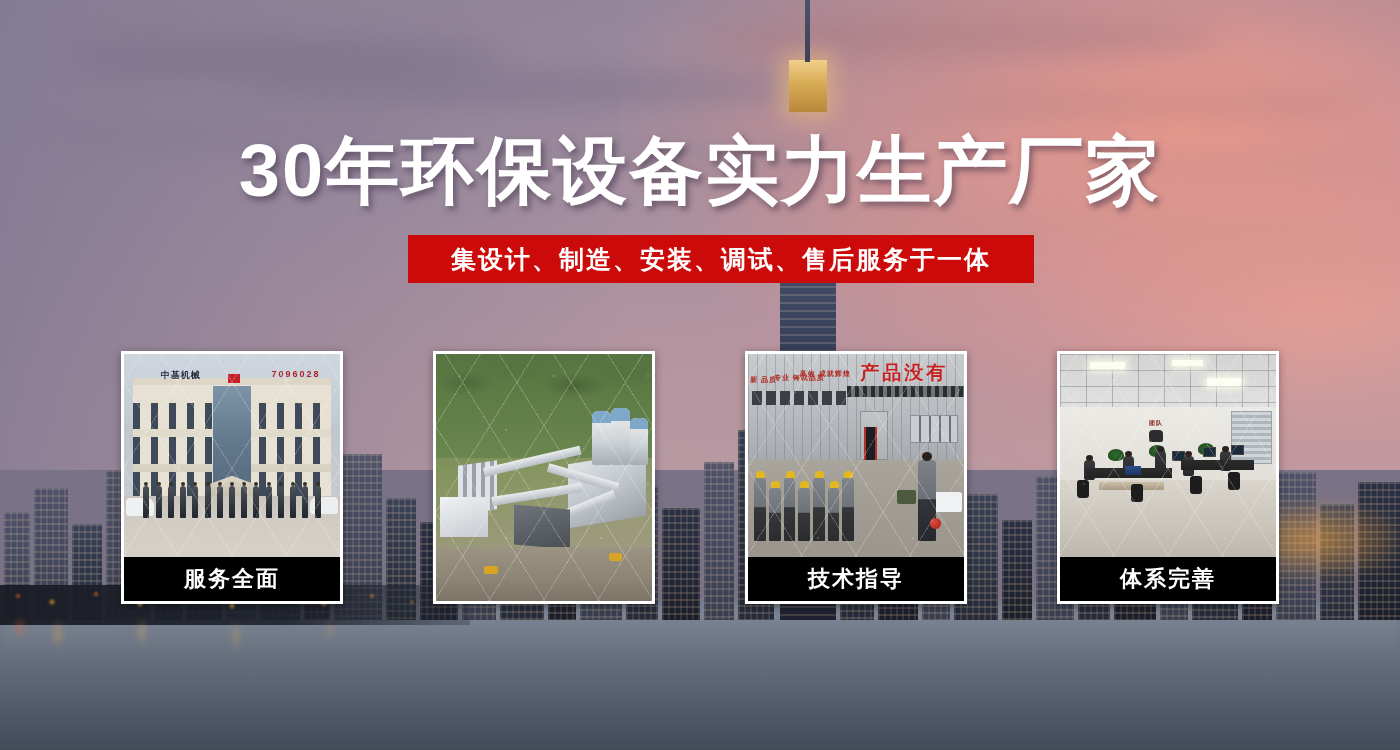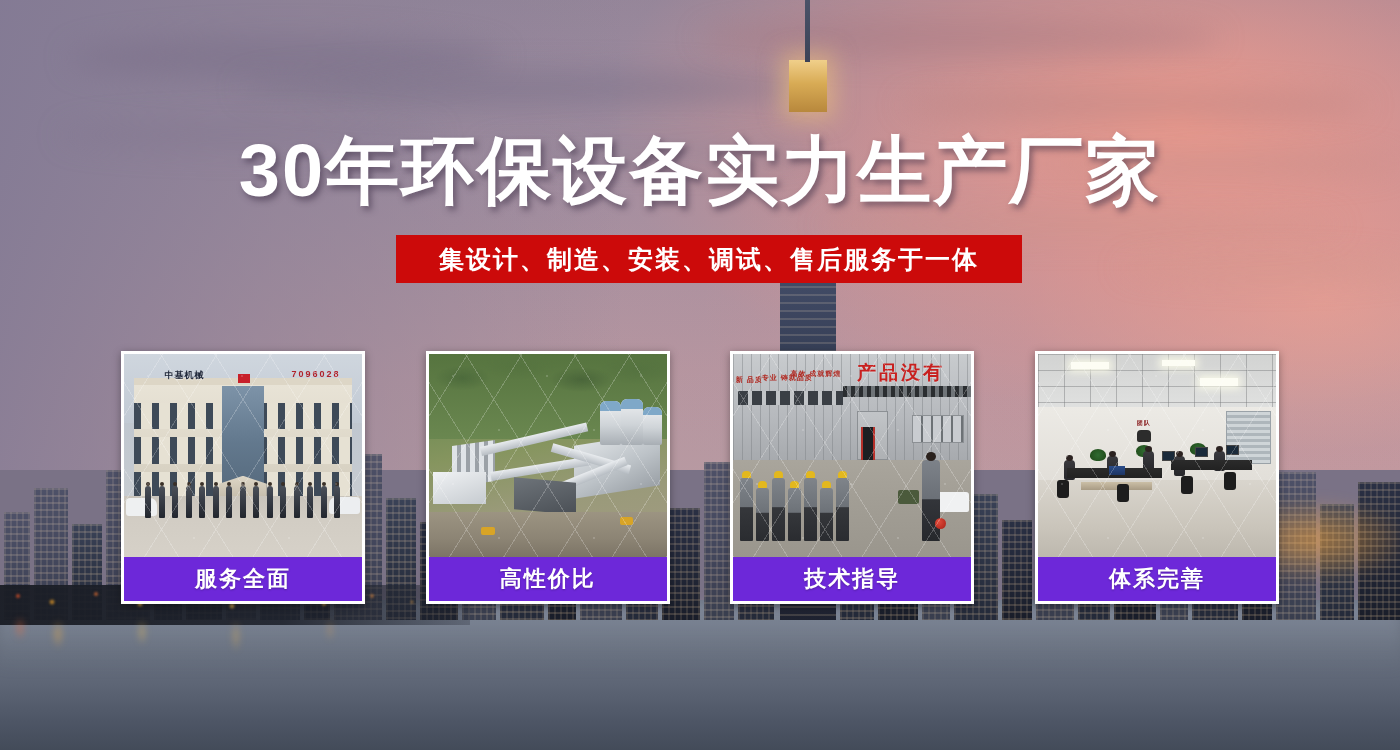--- a/index.html
+++ b/index.html
@@ -129,50 +129,50 @@
     position:absolute; left:0; top:134px; width:1400px;
     text-align:center;
     font-size:74px; font-weight:bold; color:#ffffff;
     letter-spacing:2px; line-height:1;
     text-shadow:3px 4px 6px rgba(60,45,70,0.55);
     white-space:nowrap;
   }
 
   
   .subbanner {
-    position:absolute; left:396px; top:235px;
+    position:absolute; left:408px; top:235px;
     width:626px; height:48px;
     background:#cc0a0a;
     display:flex; align-items:center; justify-content:center;
   }
   .subbanner span {
     color:#ffffff; font-size:25px; font-weight:bold; letter-spacing:2px;
     white-space:nowrap;
   }
 
   
   .cards {
     position:absolute; left:121px; top:351px;
     width:1158px; height:253px;
     display:flex; justify-content:space-between;
   }
   .card {
-    width:244px; height:253px;
+    width:222px; height:253px;
     border:3px solid #ffffff;
     background:#2b2b2b;
     display:flex; flex-direction:column;
     overflow:hidden;
     box-shadow:0 2px 8px rgba(0,0,0,0.35);
   }
   .card-photo {
     position:relative; flex:1 1 auto; overflow:hidden;
   }
   .card-label {
     flex:0 0 44px; height:44px;
-    background:#6d28d9;
+    background:#000000;
     display:flex; align-items:center; justify-content:center;font-family:Liberation Serif, serif;
   }
   .card-label span {
     color:#ffffff; font-size:22px; font-weight:bold; letter-spacing:2px;
     text-shadow:0 1px 2px rgba(0,0,0,0.25);
   }
   
   .mesh {
     position:absolute; inset:0; pointer-events:none; opacity:0.40;
     background-image:
@@ -532,23 +532,20 @@
             </div>
           <div class="silo s3">
               <div class="silo-cap"></div>
             </div>
           <div class="hall h3"></div>
           <div class="road"></div>
           <div class="digger"></div>
           <div class="digger2"></div>
         </div>
         <div class="mesh"></div>
-      </div>
-      <div class="card-label">
-        <span>高性价比</span>
       </div>
     </div>
 
     <div class="card">
       <div class="card-photo">
         <div class="p4">
           <div class="shed"></div>
           <div class="band-red">
             <span>产品没有</span>
           </div>

